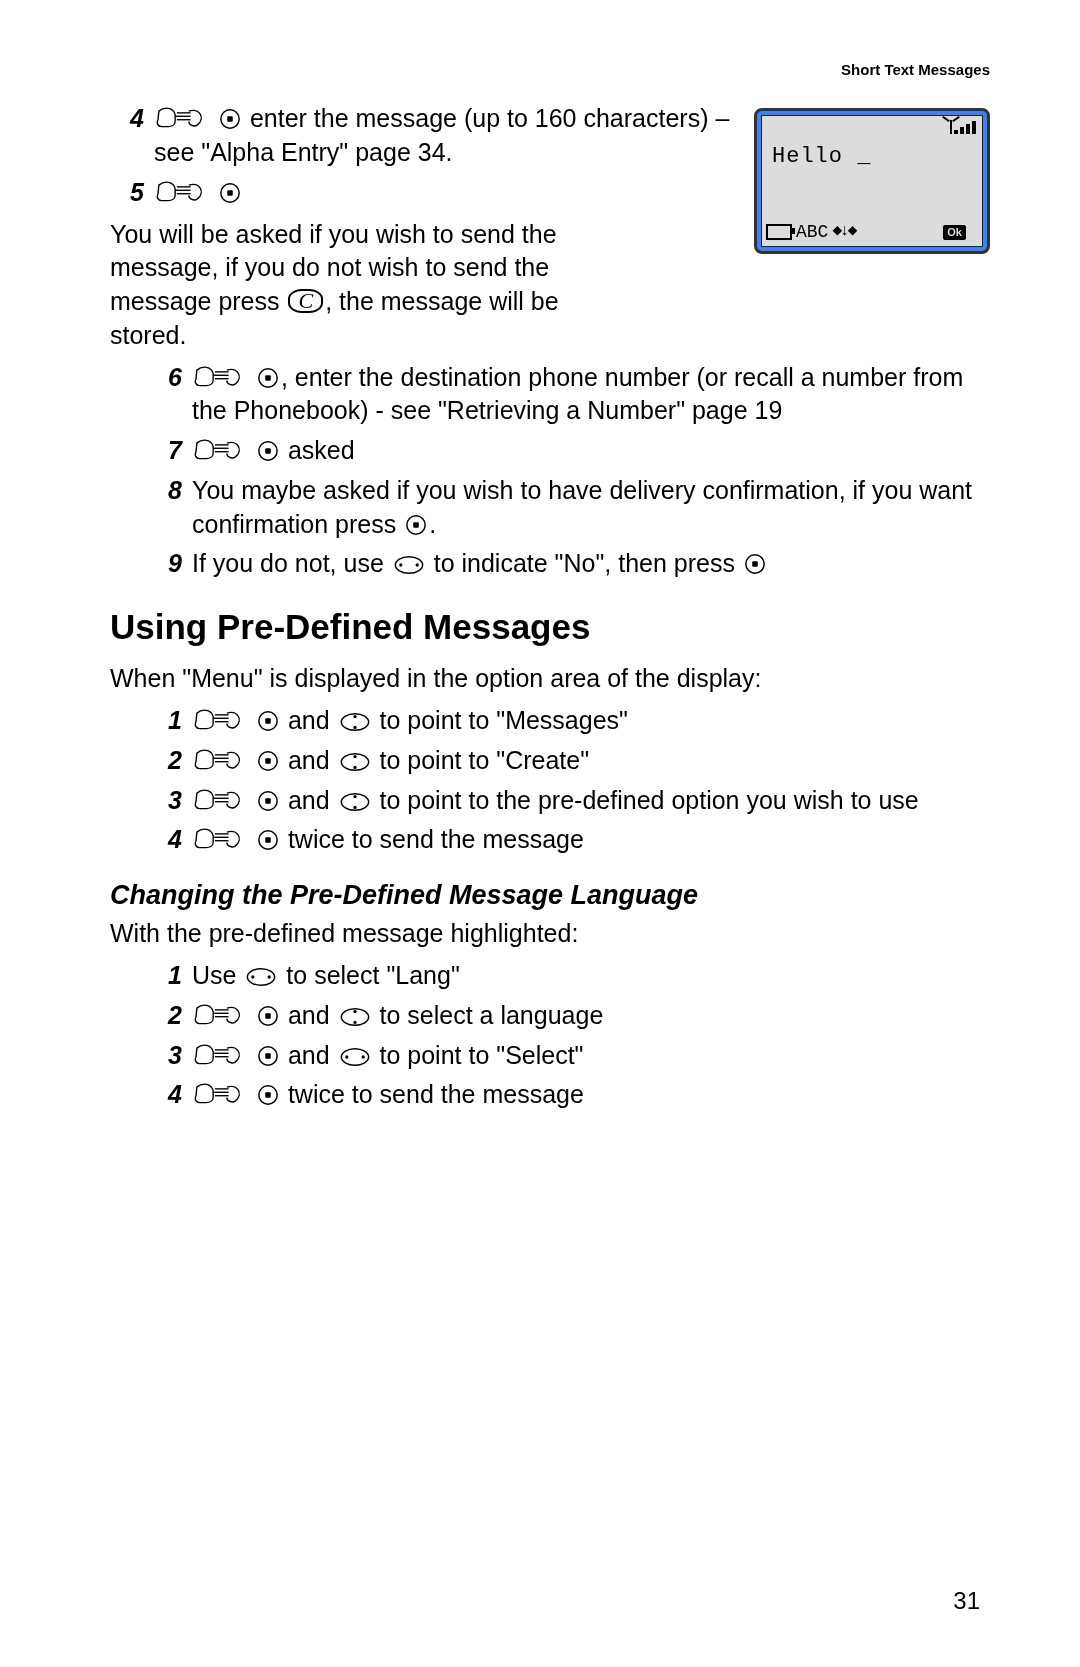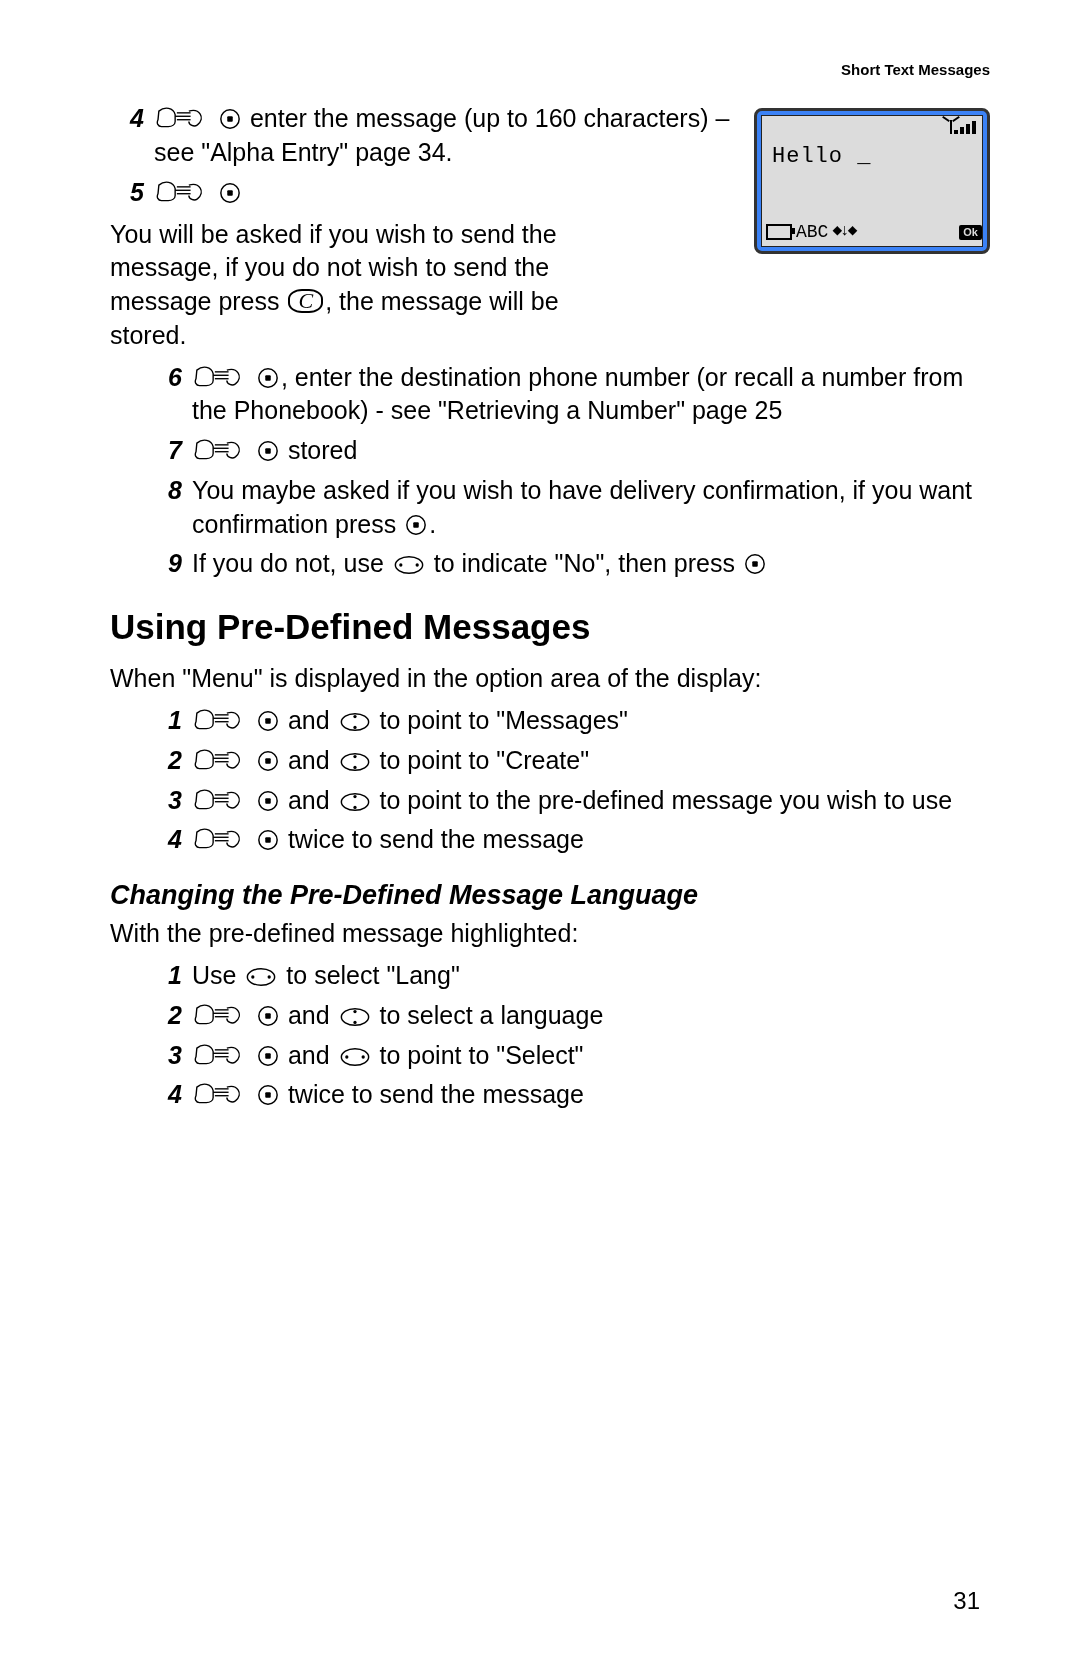--- a/index.html
+++ b/index.html
@@ -137,21 +137,21 @@
     font-size: 22px;
     letter-spacing: 1px;
   }
   .phone-status {
     position: absolute;
     left: 0; right: 0; bottom: 0;
     height: 24px;
     display: flex;
     align-items: center;
     justify-content: space-between;
-    padding: 0 0 2px 4px;
+    padding: 0 16px 2px 4px;
     font-size: 18px;
   }
   .phone-status .left { display: flex; align-items: center; gap: 4px; }
   .phone-status .batt {
     width: 22px; height: 12px; border: 2px solid #000; position: relative;
   }
   .phone-status .batt::after {
     content:""; position:absolute; right:-5px; top:2px; width:3px; height:6px; background:#000;
   }
   .phone-status .batt .fill { height:100%; width:70%; background:#000; }
@@ -246,32 +246,32 @@
 
   <div class="indent-block">
     <div class="step-row">
       <div class="step-num">6</div>
       <div class="step-body">
         <span class="icn"><svg width="52" height="24">
               <use href="#sym-hand"></use>
             </svg></span>
         <span class="icn"><svg width="22" height="22">
               <use href="#sym-ok"></use>
-            </svg></span><span>, enter the destination phone number (or recall a number from the Phonebook) - see "Retrieving a Number" page 25</span>
+            </svg></span><span>, enter the destination phone number (or recall a number from the Phonebook) - see "Retrieving a Number" page 19</span>
       </div>
     </div>
     <div class="step-row">
       <div class="step-num">7</div>
       <div class="step-body">
         <span class="icn"><svg width="52" height="24">
               <use href="#sym-hand"></use>
             </svg></span>
         <span class="icn"><svg width="22" height="22">
               <use href="#sym-ok"></use>
-            </svg></span><span> stored</span>
+            </svg></span><span> asked</span>
       </div>
     </div>
     <div class="step-row">
       <div class="step-num">8</div>
       <div class="step-body">
         <span>You maybe asked if you wish to have delivery confirmation, if you want confirmation press </span><span class="icn"><svg width="22" height="22">
               <use href="#sym-ok"></use>
             </svg></span><span>.</span>
       </div>
     </div>
@@ -320,21 +320,21 @@
     <div class="step-row">
       <div class="step-num">3</div>
       <div class="step-body">
         <span class="icn"><svg width="52" height="24">
               <use href="#sym-hand"></use>
             </svg></span>
         <span class="icn"><svg width="22" height="22">
               <use href="#sym-ok"></use>
             </svg></span><span> and </span><span class="icn"><svg width="32" height="20">
               <use href="#sym-navv"></use>
-            </svg></span><span> to point to the pre-defined message you wish to use</span>
+            </svg></span><span> to point to the pre-defined option you wish to use</span>
       </div>
     </div>
     <div class="step-row">
       <div class="step-num">4</div>
       <div class="step-body">
         <span class="icn"><svg width="52" height="24">
               <use href="#sym-hand"></use>
             </svg></span>
         <span class="icn"><svg width="22" height="22">
               <use href="#sym-ok"></use>

